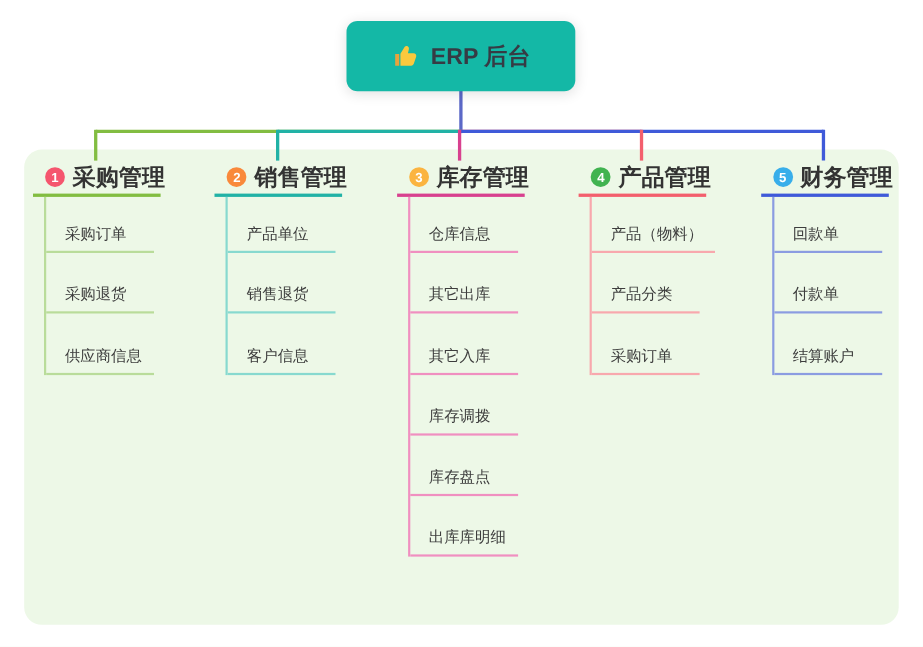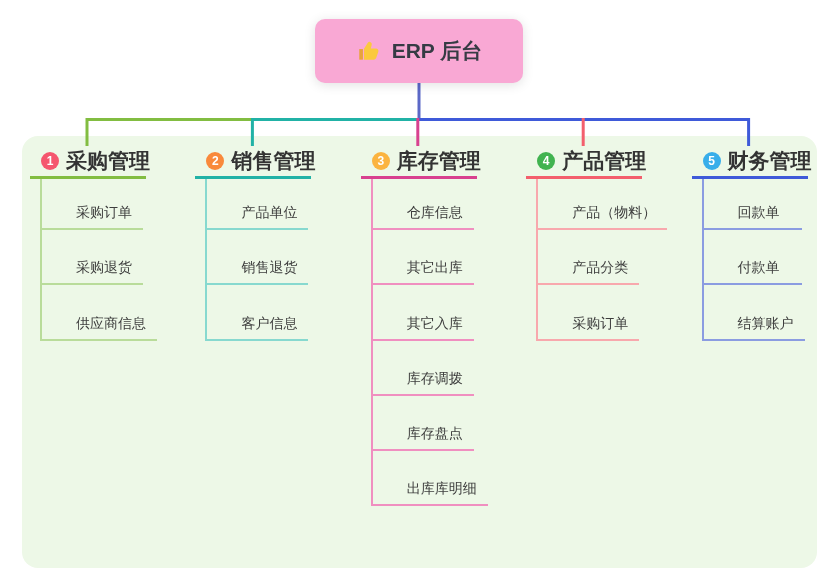--- a/index.html
+++ b/index.html
@@ -6,41 +6,41 @@
   body{
     width:839px;height:588px;position:relative;background:#ffffff;
     font-family:"Liberation Sans","DejaVu Sans",sans-serif;overflow:hidden;
   }
   .panel{
     position:absolute;left:22px;top:136px;width:795px;height:432px;
     border-radius:16px;z-index:0;
   }
   .root-card{
     position:absolute;left:315px;top:19px;width:208px;height:64px;
-    background:#f9a8d4;border-radius:10px;z-index:3;
+    background:#14b8a6;border-radius:10px;z-index:3;
     box-shadow:0 2px 12px rgba(0,0,0,.12);
     display:flex;align-items:center;justify-content:center;gap:10px;
   }
   .root-title{font-size:21px;font-weight:600;color:#363b44;white-space:nowrap;}
   svg.connectors{position:absolute;left:0;top:0;z-index:1;pointer-events:none;}
   .branches-layer{position:absolute;left:0;top:0;width:839px;height:588px;z-index:2;}
   .branch{position:absolute;top:146px;width:116px;}
   .branch-heading{
     height:30px;box-sizing:content-box;border-bottom:3px solid var(--c);
     display:flex;align-items:center;gap:7px;padding-left:11px;cursor:pointer;
   }
   .badge{
     width:18px;height:18px;border-radius:50%;flex:0 0 18px;
     color:#fff;font-size:12px;font-weight:700;line-height:18px;text-align:center;
   }
   .branch-label{font-size:21px;font-weight:600;color:#333;white-space:nowrap;}
   .branch-children{margin-left:10px;border-left:2px solid var(--lc);}
   .child-item{
     height:55.3px;box-sizing:border-box;display:flex;align-items:flex-end;
-    padding:0 11px 6px 34px;border-bottom:2px solid var(--lc);
+    padding:0 11px 6px 17px;border-bottom:2px solid var(--lc);
     width:fit-content;min-width:98px;font-size:14px;color:#3d3d3d;
     white-space:nowrap;cursor:pointer;
   }
   .child-item:first-child{height:51px;}
 </style>
 </head>
 <body style="background: rgb(255, 255, 255);">
 
 <div class="panel" style="background: rgb(237, 248, 231);"></div>
 

